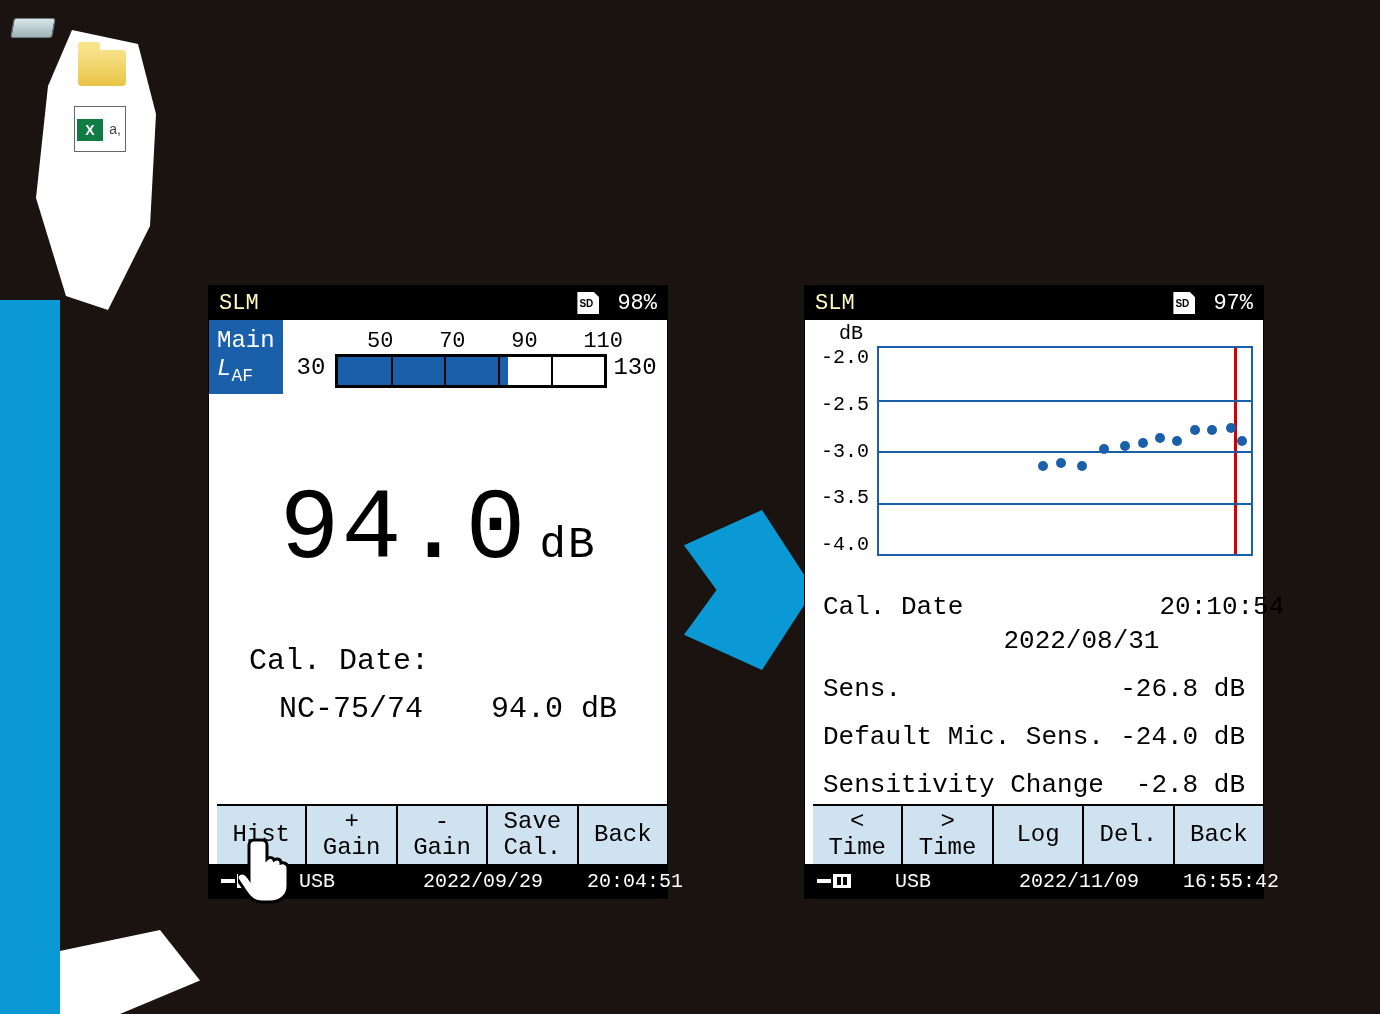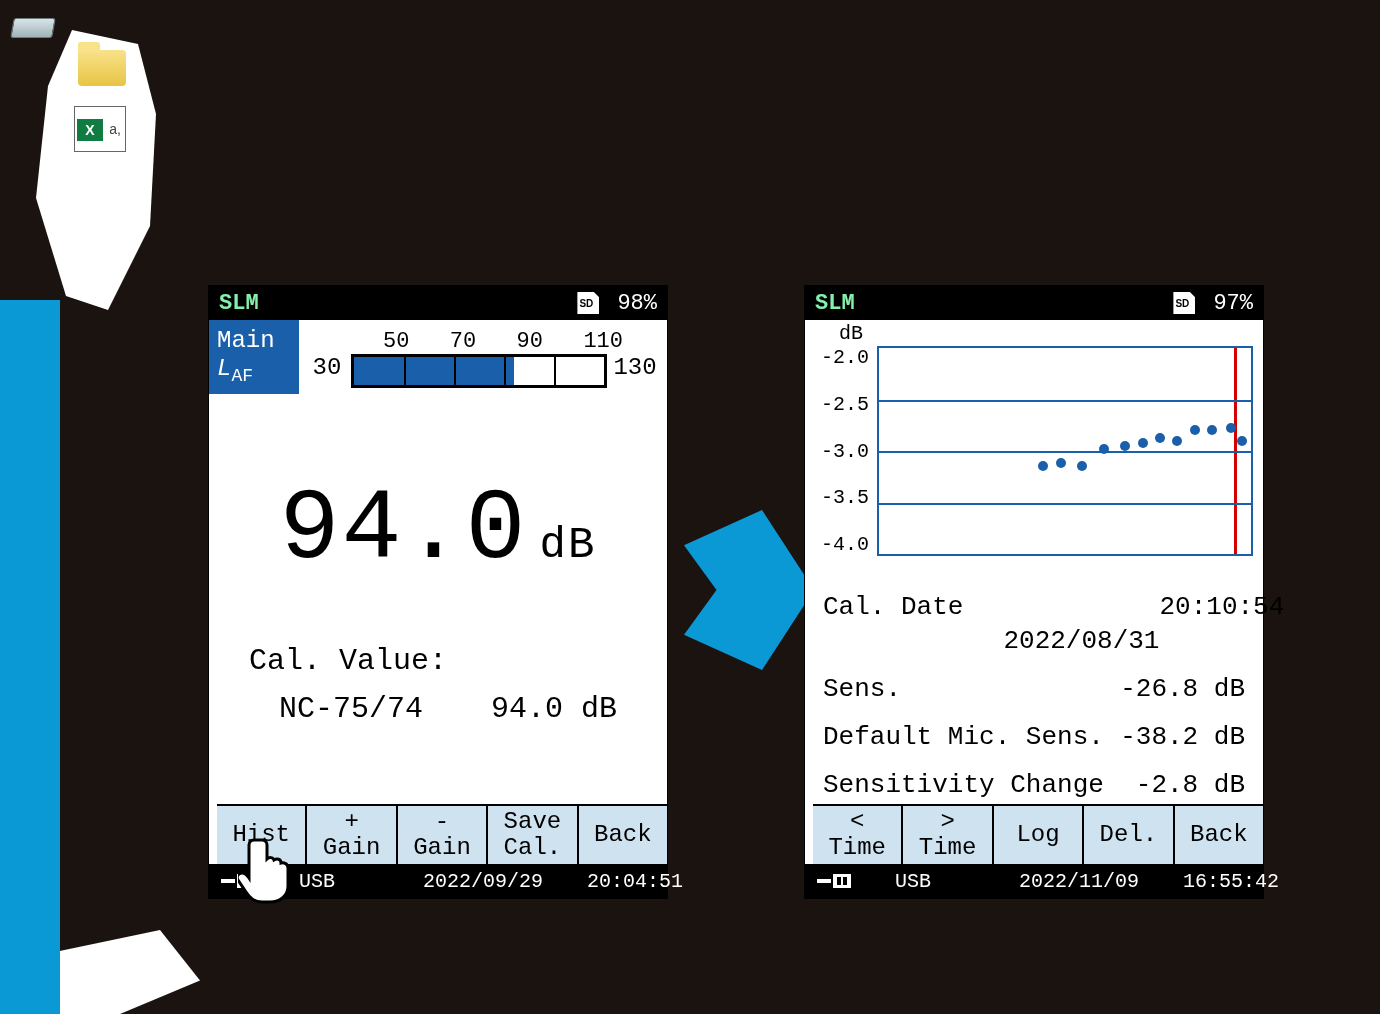--- a/index.html
+++ b/index.html
@@ -65,36 +65,36 @@
     background: #fff;
     border: 1px solid #000;
   }
   .device-left { left: 208px; top: 285px; height: 614px; }
   .device-right { left: 804px; top: 285px; height: 614px; }
 
   .dev-header {
     height: 34px; background: #000; color: #fff;
     display: flex; align-items: center; padding: 0 10px; font-size: 22px;
   }
-  .dev-header .title { color: #86efac; font-weight: bold; }
+  .dev-header .title { color: #fef9c3; font-weight: normal; }
   .dev-header .grow { flex: 1; }
   .sd-icon {
     width: 22px; height: 22px; background: #fff; position: relative;
     margin-right: 18px; clip-path: polygon(0 0,75% 0,100% 25%,100% 100%,0 100%);
   }
   .sd-icon::after {
     content: "SD"; position: absolute; left: 2px; top: 6px;
     font: bold 10px sans-serif; color: #000;
   }
   .battery { font-size: 22px; }
 
   
   .tabs-row { display: flex; align-items: stretch; height: 74px; }
   .main-tab {
-    width: 90px; background: #195fa9; color: #fff;
+    width: 74px; background: #195fa9; color: #fff;
     display: flex; flex-direction: column; justify-content: center;
     align-items: flex-start; padding-left: 8px; font-size: 24px; line-height: 1.15;
   }
   .main-tab .laf { font-size: 24px; }
   .main-tab .laf sub{ font-size: 18px; }
   .bar-wrap { flex: 1; display: flex; flex-direction: column; padding-left: 4px; padding-right: 4px; }
   .bar-ticks {
     height: 34px; display: flex; justify-content: space-between;
     padding: 0 40px 0 80px; align-items: flex-end; font-size: 22px; color: #000;
   }
@@ -216,21 +216,21 @@
         <span class="bar-max">130</span>
       </div>
     </div>
   </div>
 
   <div class="reading">
     <span>94.0</span><span class="unit">dB</span>
   </div>
 
   <div class="cal-block">
-    <div>Cal. Value:</div>
+    <div>Cal. Date:</div>
     <div class="cal-line2">
       <span>NC-75/74</span>
       <span>94.0 dB</span>
     </div>
   </div>
 
   <div class="softkeys">
     <div class="softkey">
         <span>Hist</span>
       </div>
@@ -305,21 +305,21 @@
       <span class="info-label">Cal. Date</span>
       <span class="info-mid">2022/08/31</span>
       <span class="info-val">20:10:54</span>
     </div>
     <div class="info-row">
       <span class="info-label">Sens.</span>
       <span class="info-val">-26.8 dB</span>
     </div>
     <div class="info-row">
       <span class="info-label">Default Mic. Sens.</span>
-      <span class="info-val">-38.2 dB</span>
+      <span class="info-val">-24.0 dB</span>
     </div>
     <div class="info-row">
       <span class="info-label">Sensitivity Change</span>
       <span class="info-val">-2.8 dB</span>
     </div>
   </div>
 
   <div class="softkeys">
     <div class="softkey" id="sk-r0">
         <span>&lt;</span>

